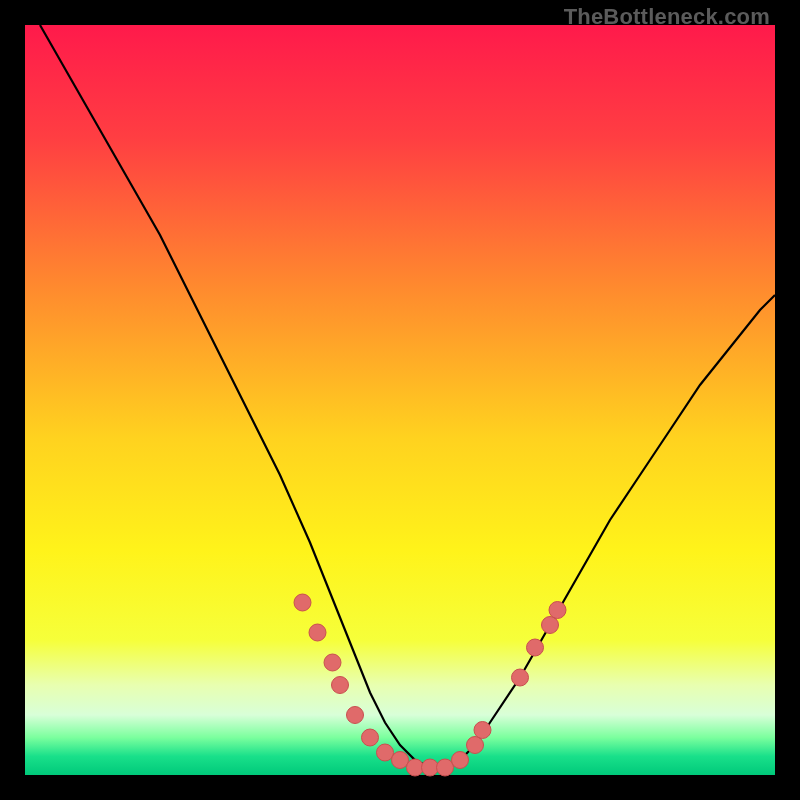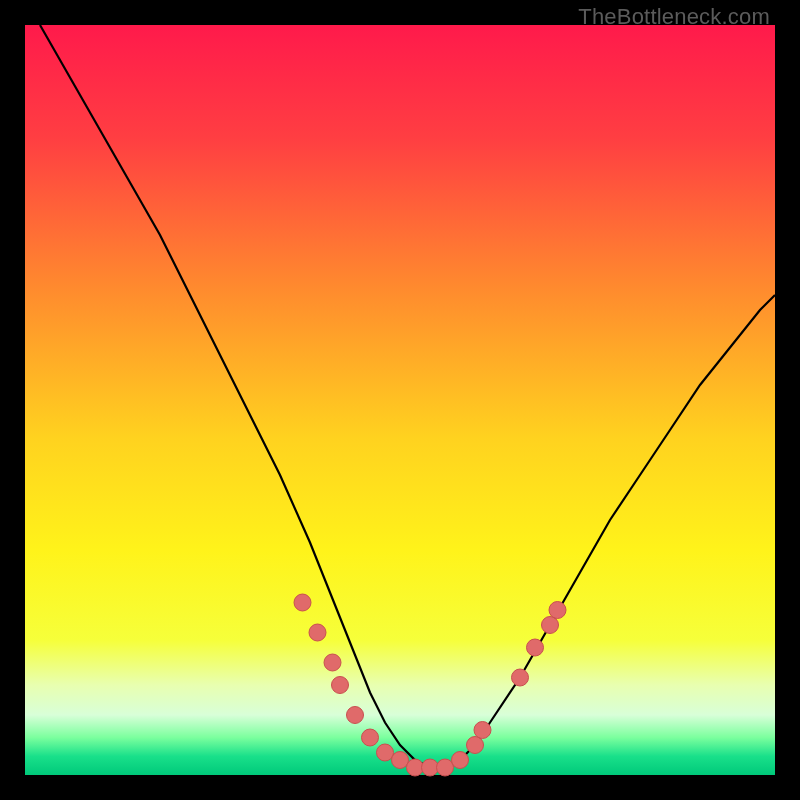--- a/index.html
+++ b/index.html
@@ -32,21 +32,21 @@
     top: 0;
     width: 750px;
     height: 750px;
     overflow: visible;
   }
   .watermark {
     position: absolute;
     top: 4px;
     right: 30px;
     font-size: 22px;
-    font-weight: 400;
+    font-weight: 700;
     color: #5b5b5b;
     letter-spacing: 0.2px;
   }
 </style>
 </head>
 <body>
 
 <div class="watermark">TheBottleneck.com</div>
 
 <div class="frame">

